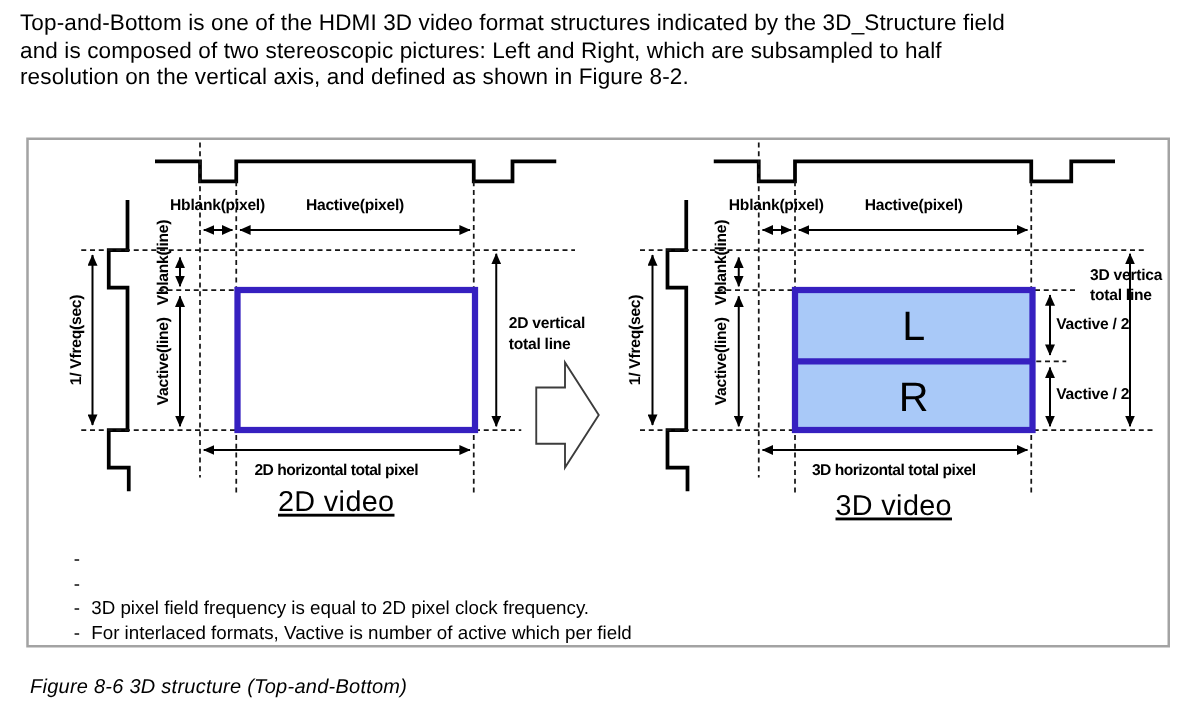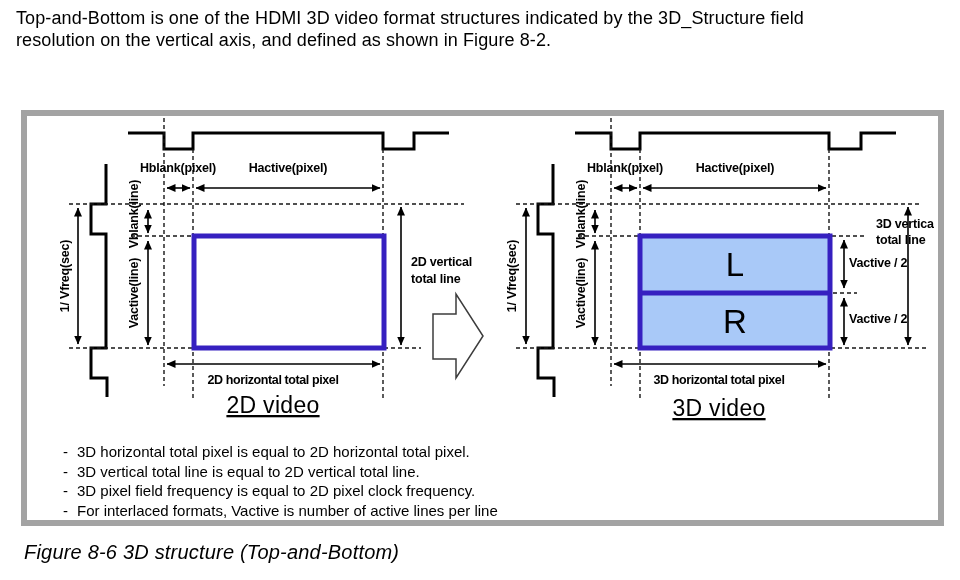--- a/index.html
+++ b/index.html
@@ -1,43 +1,44 @@
 <!DOCTYPE html>
 <html style="--accent: #3620c0;"><head>
 <meta charset="utf-8">
 <style>
   html,body{margin:0;padding:0;background:#fff;}
   body{width:960px;height:580px;position:relative;font-family:"Liberation Sans",sans-serif;color:#000;overflow:hidden;}
   .para{position:absolute;left:16px;top:8px;font-size:18px;line-height:21.5px;letter-spacing:.1px;white-space:nowrap;}
-  .figure-box{position:absolute;left:21px;top:110px;width:911px;height:404px;border:6px solid #a3a3a3;background:#fff;}
+  .figure-box{position:absolute;left:21px;top:110px;width:911px;height:404px;border:2px solid #a3a3a3;background:#fff;}
   .diagram-svg{position:absolute;left:0;top:0;display:block;}
   .notes{position:absolute;left:30px;top:326px;font-size:15px;line-height:19.5px;}
   .note-row{display:flex;}
   .note-dash{width:14px;flex:0 0 14px;text-align:left;margin-left:6px;}
-  .caption{position:absolute;left:24px;top:541px;font-size:20px;font-style:italic;letter-spacing:.2px;}
+  .caption{position:absolute;left:24px;top:541px;font-size:16px;font-style:italic;letter-spacing:.2px;}
   
   .wave{fill:none;stroke:#000;stroke-width:3;}
   .dash{fill:none;stroke:#161616;stroke-width:1.4;stroke-dasharray:4 3;}
   .arr{fill:none;stroke:#000;stroke-width:1.6;}
   .blockarrow{fill:#fff;stroke:#3c3c3c;stroke-width:1.5;}
   text{fill:#000;font-family:"Liberation Sans",sans-serif;}
   .lbl{font-size:12.5px;font-weight:bold;letter-spacing:-.2px;}
   .lbl-tot{font-size:12.5px;font-weight:bold;letter-spacing:-.4px;}
   .big-title{font-size:23px;text-decoration:underline;letter-spacing:.3px;}
   .lr-letter{font-size:33px;}
   .active-stroke{stroke:var(--accent,#3620c0);}
   .rect-2d{fill:#fff;stroke-width:5;}
   .rect-3d{stroke-width:5;}
   .divider{stroke-width:5;}
 </style>
 </head>
 <body>
 
 <div class="para">
   <div>Top-and-Bottom is one of the HDMI 3D video format structures indicated by the 3D_Structure field</div>
+  <div>and is composed of two stereoscopic pictures: Left and Right, which are subsampled to half</div>
   <div>resolution on the vertical axis, and defined as shown in Figure 8-2.</div>
 </div>
 
 <div class="figure-box">
   <svg class="diagram-svg" width="907" height="322" viewBox="0 0 907 322" xmlns="http://www.w3.org/2000/svg">
     <defs>
       <marker id="ah" markerUnits="userSpaceOnUse" markerWidth="9" markerHeight="8" refX="8.5" refY="4" orient="auto-start-reverse">
         <path d="M0,0 L9,4 L0,8 z" fill="#000"></path>
       </marker>
     </defs>
@@ -118,30 +119,28 @@
       <text class="lbl" x="849" y="112">3D vertical</text>
       <text class="lbl" x="849" y="128">total line</text>
       <text class="lbl-tot" x="692" y="268" text-anchor="middle">3D horizontal total pixel</text>
       <text class="big-title" x="692" y="300" text-anchor="middle">3D video</text>
     </g>
   </svg>
 
   <div class="notes">
     <div class="note-row">
       <span class="note-dash">-</span>
-      <span>3D horizontal total pixel is equal to 2D horizontal total pixel.</span>
     </div>
     <div class="note-row">
       <span class="note-dash">-</span>
-      <span>3D vertical total line is equal to 2D vertical total line.</span>
     </div>
     <div class="note-row">
       <span class="note-dash">-</span>
       <span>3D pixel field frequency is equal to 2D pixel clock frequency.</span>
     </div>
     <div class="note-row">
       <span class="note-dash">-</span>
-      <span>For interlaced formats, Vactive is number of active lines per line</span>
+      <span>For interlaced formats, Vactive is number of active which per field</span>
     </div>
   </div>
 </div>
 
 <div class="caption">Figure 8-6 3D structure (Top-and-Bottom)</div>
 
 </body></html>

